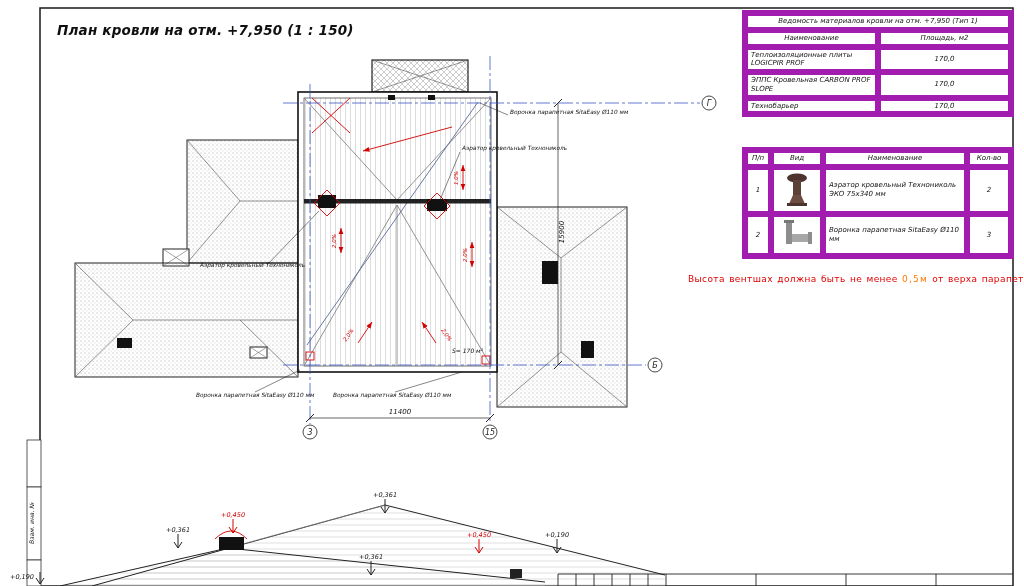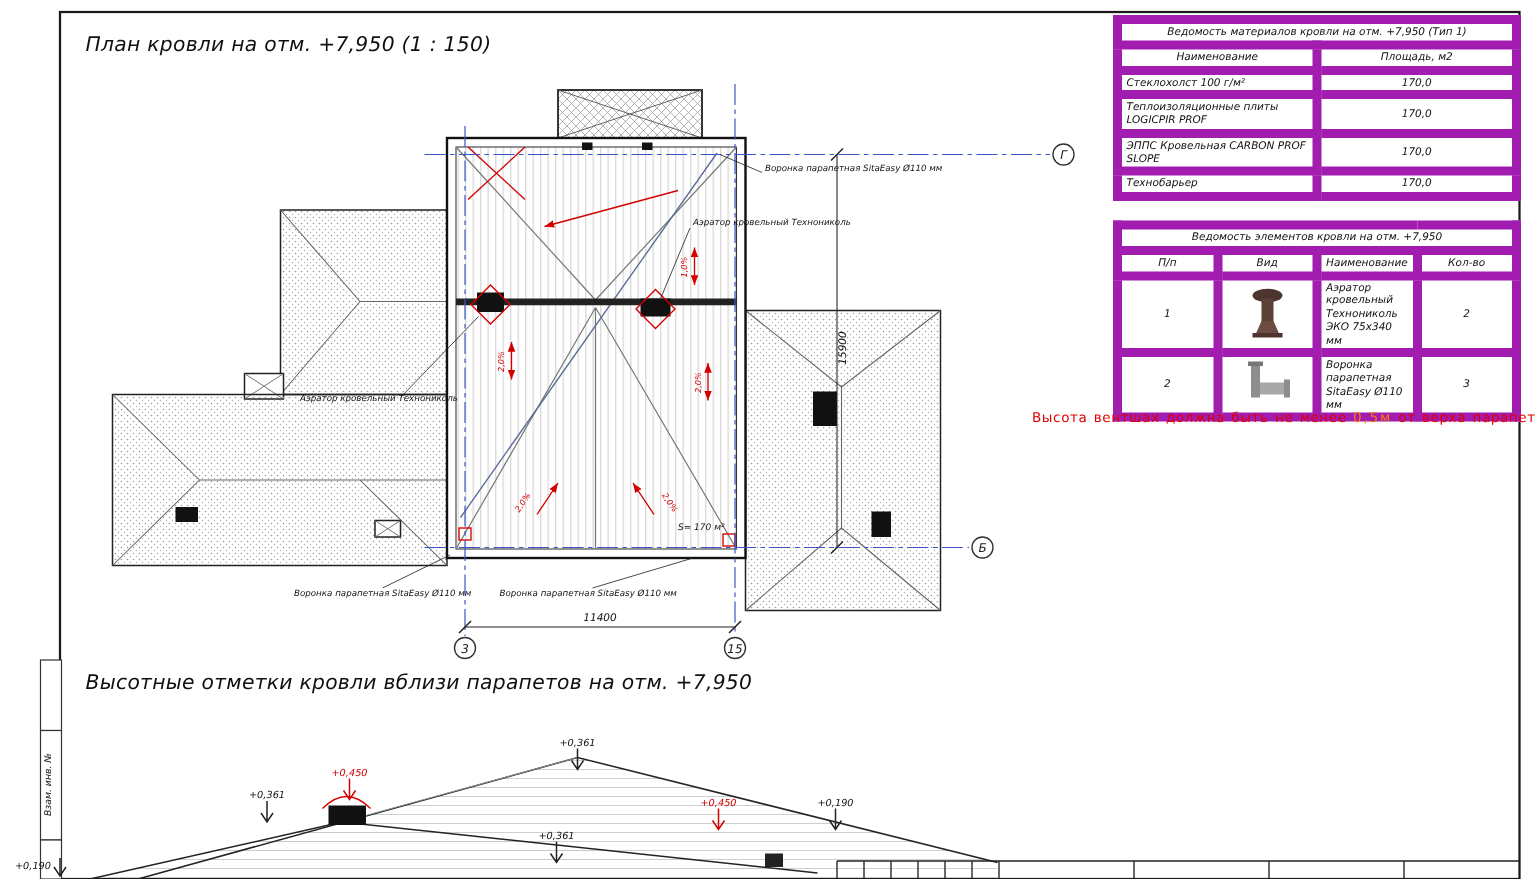--- a/index.html
+++ b/index.html
@@ -2,21 +2,21 @@
 <html><head>
 <meta charset="utf-8">
 <style>
   * { margin:0; padding:0; box-sizing:border-box; }
   html,body { width:1024px; height:586px; background:#ffffff; overflow:hidden;
     font-family:"DejaVu Sans", sans-serif; }
   .page { position:absolute; inset:0; width:1024px; height:586px; }
   svg text { font-family:"DejaVu Sans", sans-serif; font-style:italic; }
   #drawing { position:absolute; left:0; top:0; }
 
-  .title { position:absolute; font-style:italic; font-weight:normal; color:#101010;
+  .title { position:absolute; font-style:italic; font-weight:bold; color:#101010;
     font-size:13.5px; letter-spacing:0.2px; white-space:nowrap; }
   #title-plan { left:57px; top:22px; }
   #title-elev { left:57px; top:447px; }
 
   .cad-table { position:absolute; border-collapse:collapse; background:#fff;
     table-layout:fixed; }
   .cad-table td, .cad-table th { border:6px solid #a21caf; font-size:7px;
     font-style:italic; font-weight:normal; color:#111; padding:1px 3px;
     line-height:1.25; overflow:hidden; }
   .t-title { text-align:center; font-size:7.2px; height:13px; }
@@ -217,55 +217,47 @@
     </g>
   </g>
 
   <g stroke="#222" stroke-width="0.9">
     <line x1="558" y1="574" x2="1013" y2="574"></line>
     <path d="M558,574 V586 M576,574 V586 M594,574 V586 M612,574 V586 M630,574 V586 M648,574 V586 M666,574 V586 M756,574 V586 M846,574 V586 M936,574 V586"></path>
   </g>
 </svg>
 
 <div class="title" id="title-plan">План кровли на отм. +7,950 (1 : 150)</div>
-<div class="title" id="title-elev">Высотные отметки кровли вблизи парапетов на  отм. +7,950</div>
 
 <table class="cad-table" id="materials-table">
   <tbody>
         <tr>
           <td colspan="2" class="t-title">Ведомость материалов кровли на отм. +7,950 (Тип 1)</td>
         </tr>
   <tr>
     <th>Наименование</th>
     <th class="c-area">Площадь, м2</th>
   </tr>
   <tr>
-    <td>Стеклохолст 100 г/м²</td>
-    <td class="ctr">170,0</td>
-  </tr>
-  <tr>
     <td>Теплоизоляционные плиты LOGICPIR PROF</td>
     <td class="ctr">170,0</td>
   </tr>
   <tr>
     <td>ЭППС Кровельная CARBON PROF SLOPE</td>
     <td class="ctr">170,0</td>
   </tr>
   <tr>
     <td>Технобарьер</td>
     <td class="ctr">170,0</td>
   </tr>
 </tbody>
     </table>
 
 <table class="cad-table" id="elements-table">
   <tbody>
-        <tr>
-          <td colspan="4" class="t-title">Ведомость элементов кровли на отм. +7,950</td>
-        </tr>
   <tr>
     <th class="w-num">П/п</th>
     <th class="w-vid">Вид</th>
     <th>Наименование</th>
     <th class="w-qty">Кол-во</th>
   </tr>
   <tr>
     <td class="ctr row-el">1</td>
     <td class="icon-cell row-el">
       <svg width="30" height="36" viewBox="0 0 30 36">

